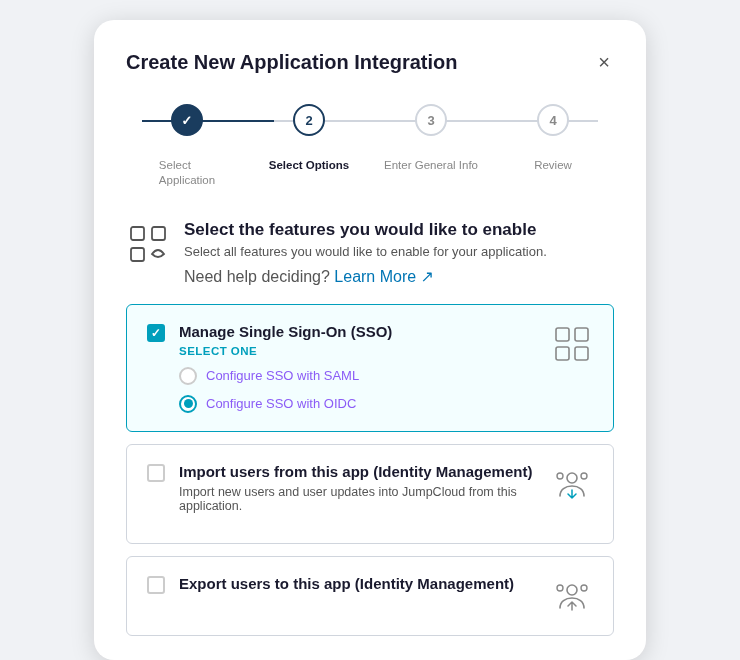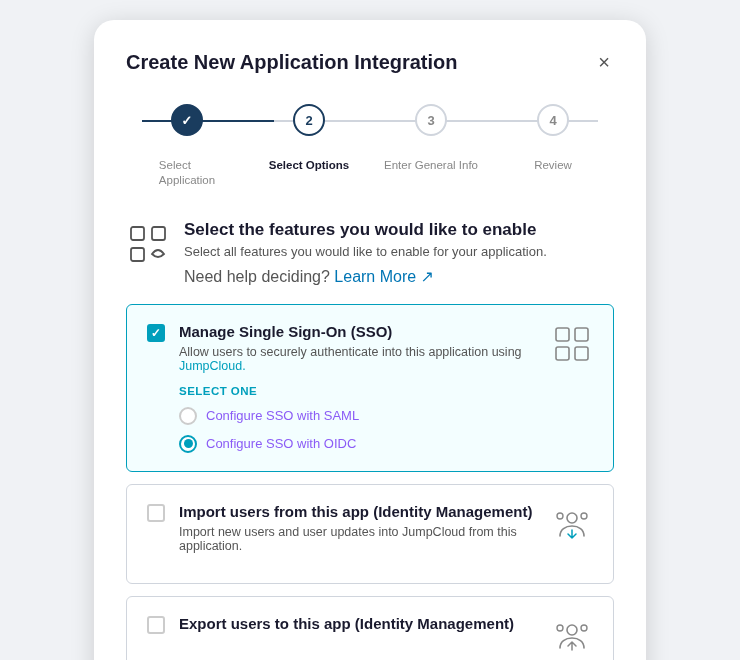--- a/index.html
+++ b/index.html
@@ -305,23 +305,20 @@
       </div>
     </div>
   </div>
 
   <div class="options-list">
 
     <div class="option-card selected">
       <div class="checkbox-custom checked"></div>
       <div class="option-card-body">
         <div class="option-card-title">Manage Single Sign-On (SSO)</div>
-        <div class="option-card-desc">
-          Allow users to securely authenticate into this application using <a href="#">JumpCloud.</a>
-        </div>
         <div class="select-one-label">Select One</div>
         <div class="radio-options">
           <label class="radio-option">
             <div class="radio-circle"></div>
             <span>Configure SSO with SAML</span>
           </label>
           <label class="radio-option">
             <div class="radio-circle selected"></div>
             <span>Configure SSO with OIDC</span>
           </label>

